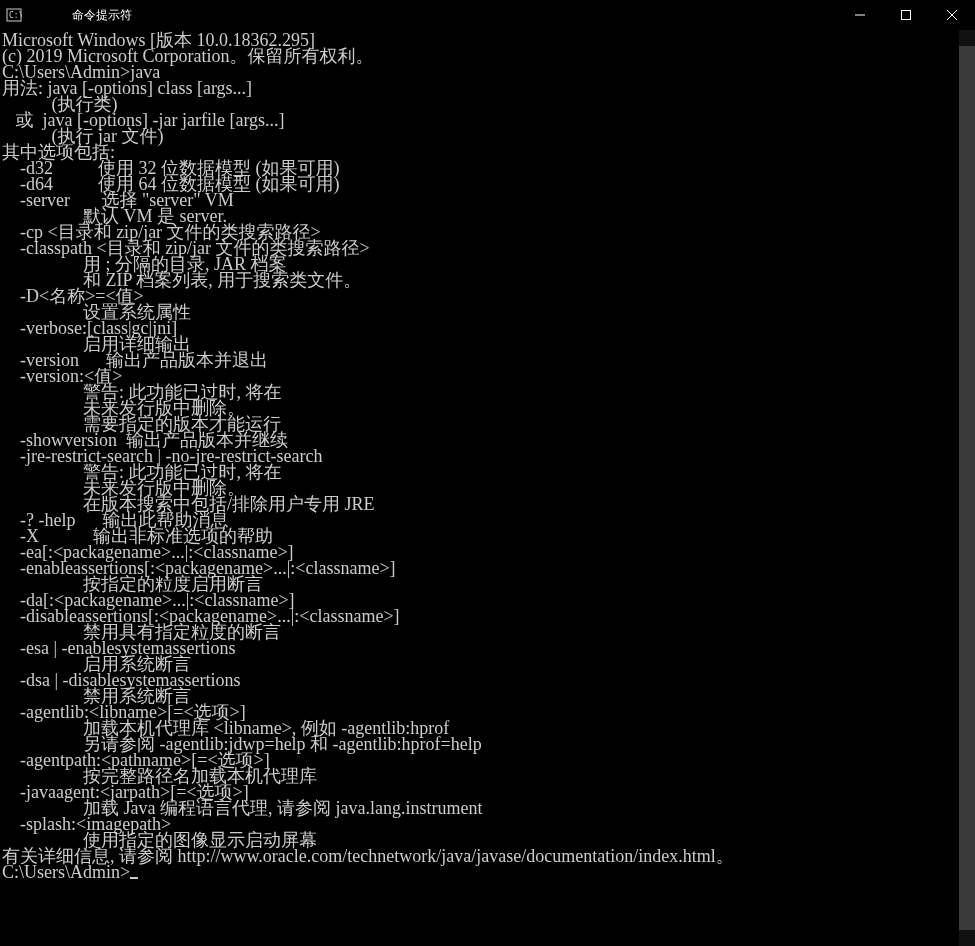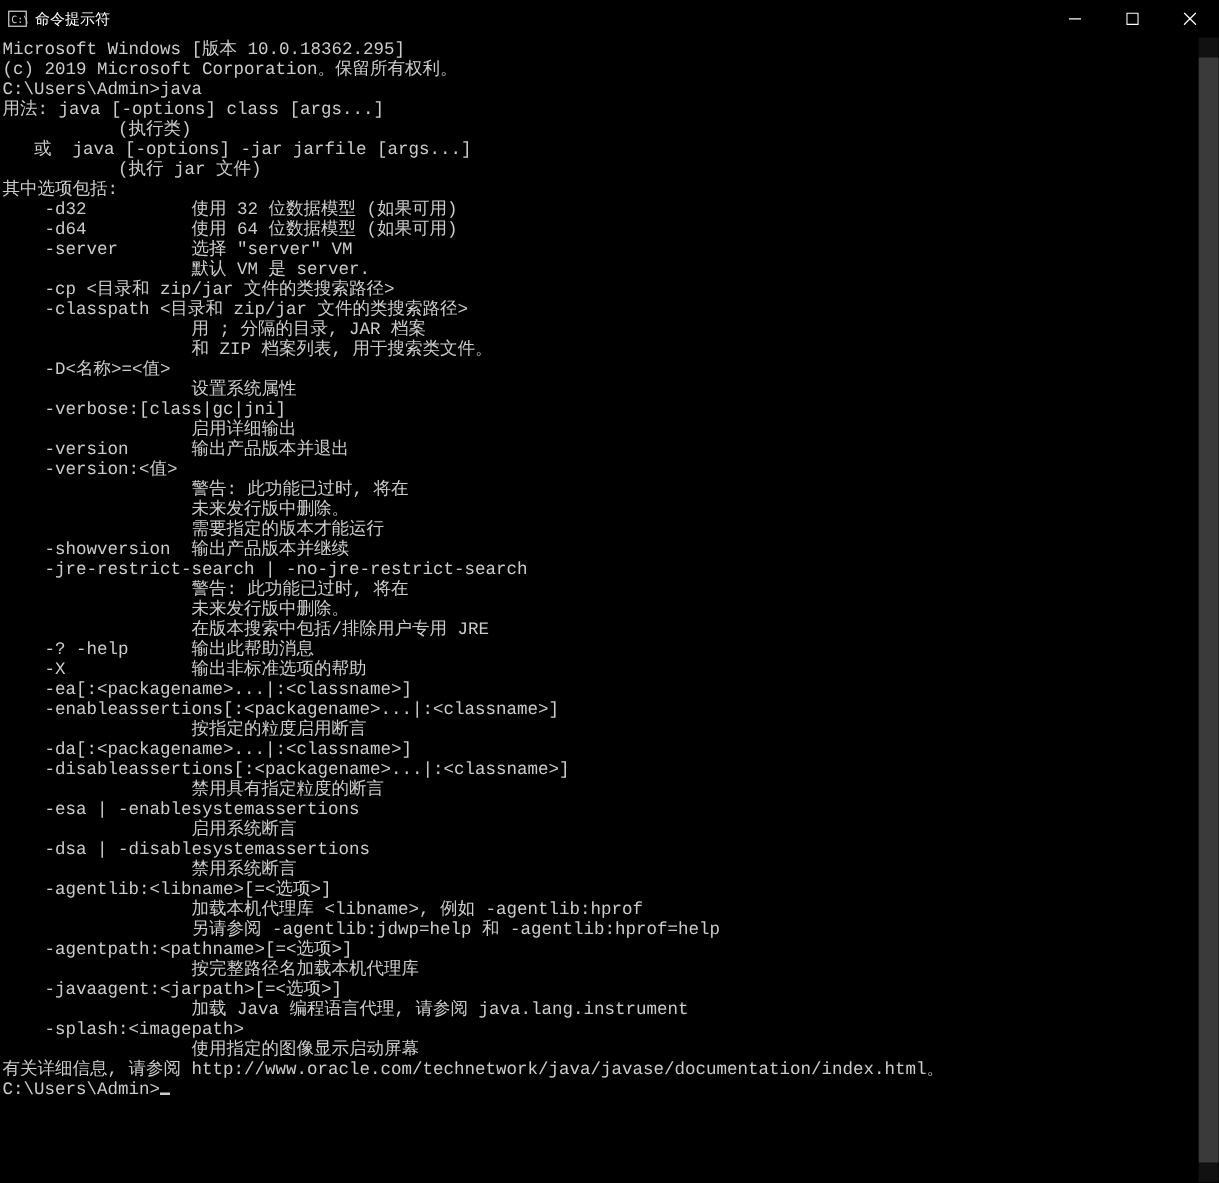--- a/index.html
+++ b/index.html
@@ -13,43 +13,43 @@
     color: #fff;
     font-family: "Microsoft YaHei", "Segoe UI", sans-serif;
     font-size: 12px;
     user-select: none;
   }
   .titlebar-icon {
     width: 16px; height: 16px;
     margin: 0 6px;
     display: inline-flex;
   }
-  .titlebar-title { flex: 1; }
+  .titlebar-title { flex: 1; margin-left: 44px; }
   .titlebar-buttons { display: flex; height: 100%; }
   .tbtn {
     width: 46px; height: 100%;
     display: flex; align-items: center; justify-content: center;
     color: #fff;
   }
   .tbtn svg { width: 10px; height: 10px; }
   .content-area {
     position: absolute;
     top: 30px; left: 0; right: 0; bottom: 0;
     display: flex;
   }
   .terminal {
     flex: 1;
     background: #000;
     color: #ccc;
-    font-size: 14px;
+    font-size: 18px;
     line-height: 16px;
     white-space: pre;
     padding: 2px 0 0 2px;
     overflow: hidden;
-    font-family: Liberation Mono, monospace;
+    font-family: Liberation Serif, serif;
   }
   .scrollbar {
     width: 16px;
     background: #111;
     position: relative;
   }
   .scroll-thumb {
     position: absolute;
     top: 16px; left: 0; right: 0; bottom: 16px;
     background: #3a3a3a;

